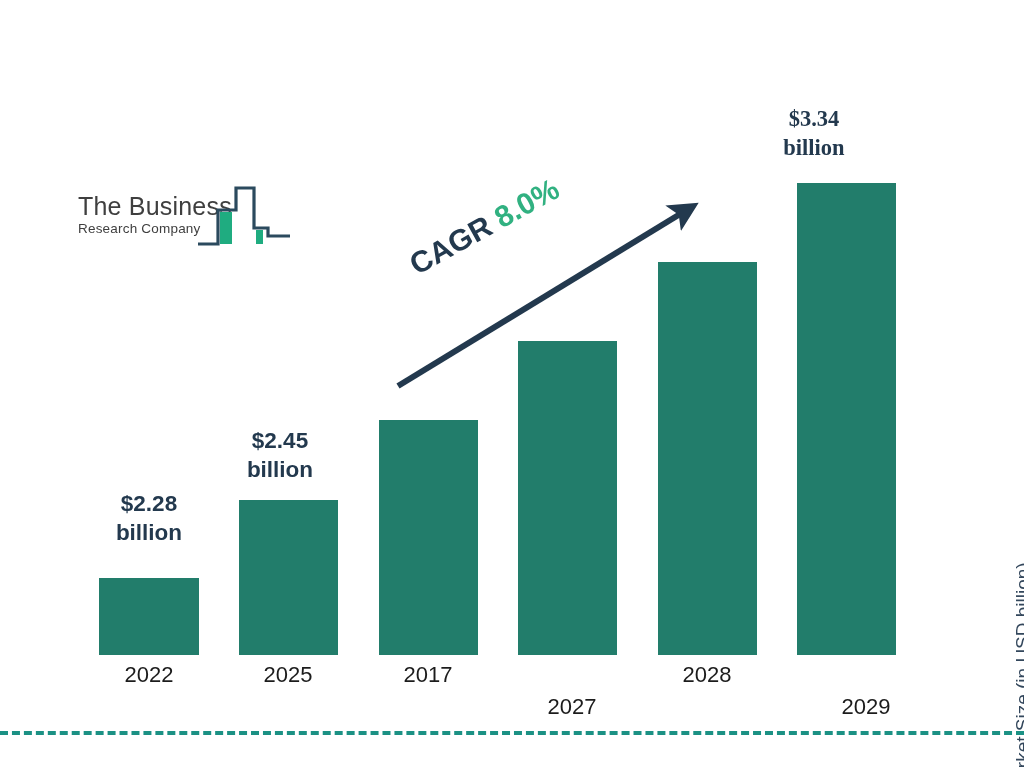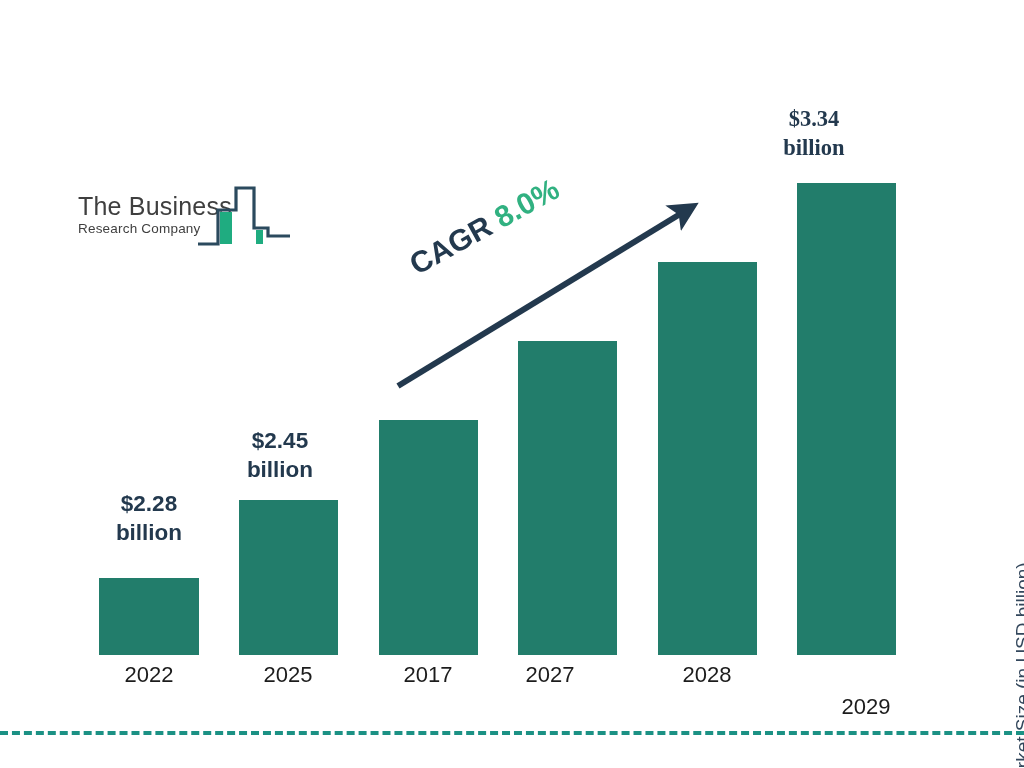--- a/index.html
+++ b/index.html
@@ -195,21 +195,21 @@
       <line x1="18" y1="196" x2="310" y2="18" stroke="#23394e" stroke-width="6" marker-end="url(#arrowhead)"></line>
     </svg>
 
     <div class="cagr-label">
       <span class="cagr-word">CAGR</span><span>&nbsp;</span><span class="cagr-value">8.0%</span>
     </div>
 
     <div class="x-tick" style="left:89px;">2022</div>
     <div class="x-tick" style="left:228px;">2025</div>
     <div class="x-tick" style="left:368px;">2017</div>
-    <div class="x-tick" style="left:490px;">2027</div>
+    <div class="x-tick" style="left:512px;margin-top:32px;">2027</div>
     <div class="x-tick" style="left:647px;">2028</div>
     <div class="x-tick" style="left:806px;margin-top:32px;">2029</div>
 
     <div class="y-axis-title">Market Size (in USD billion)</div>
   </div>
 
   <div class="footer-rule"></div>
 </div>
 
 </body></html>

